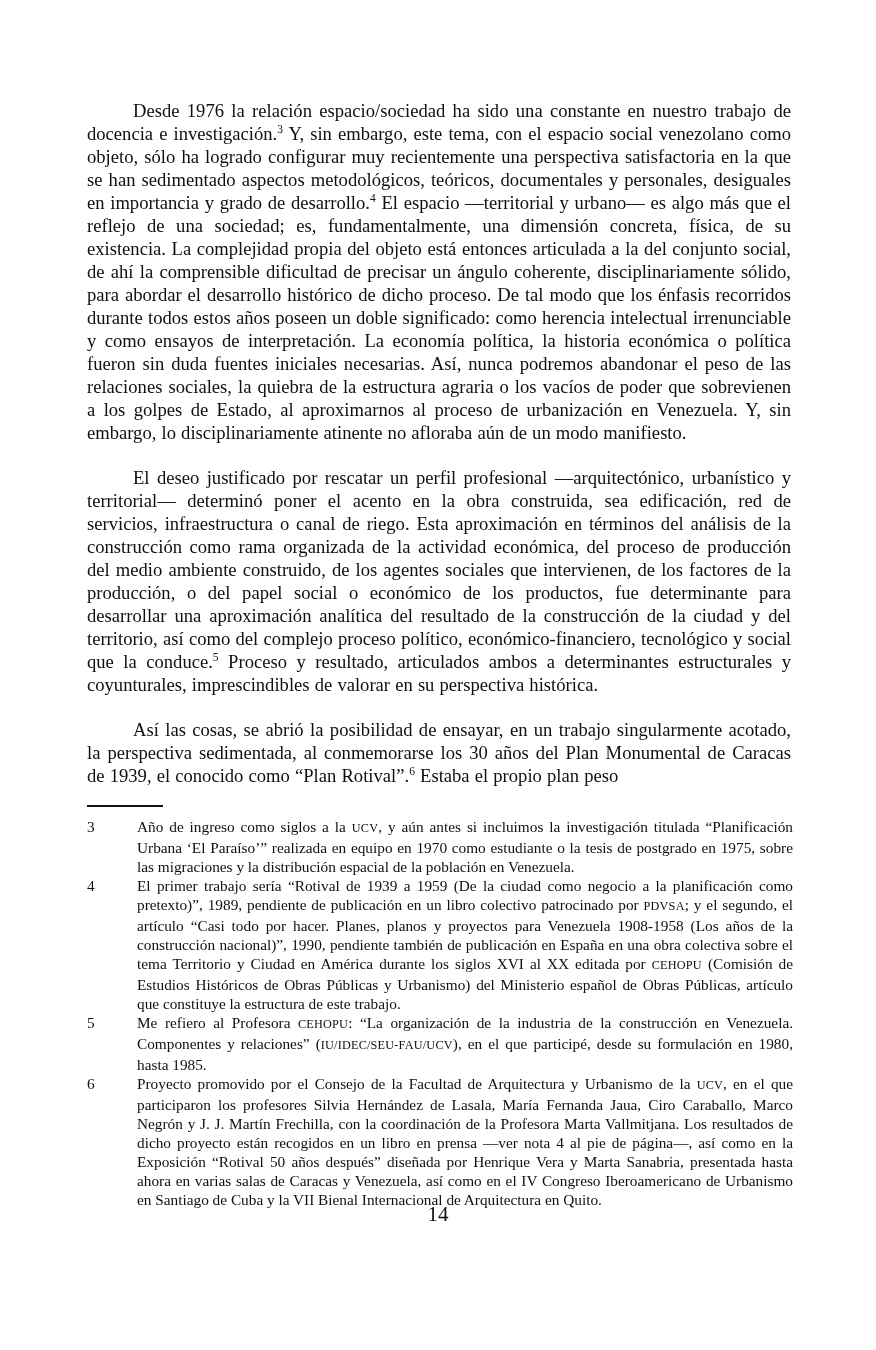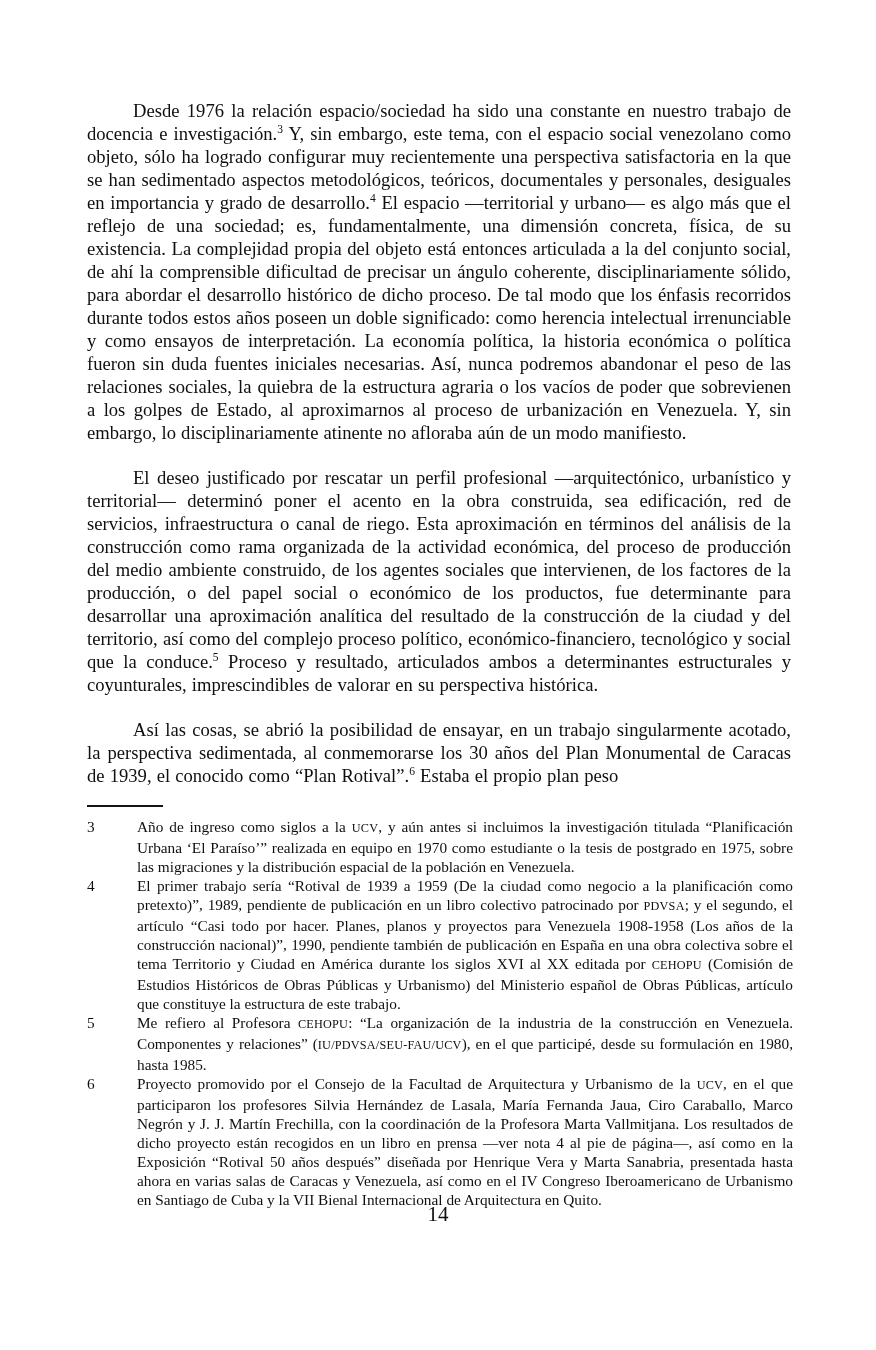--- a/index.html
+++ b/index.html
@@ -80,21 +80,21 @@
     <div class="footnote">
       <span class="fn-num">3</span>
       <span class="fn-text"><span>Año de ingreso como siglos a la </span><span class="sc">UCV</span><span>, y aún antes si incluimos la investigación titulada “Planificación Urbana ‘El Paraíso’” realizada en equipo en 1970 como estudiante o la tesis de postgrado en 1975, sobre las migraciones y la distribución espacial de la población en Venezuela.</span></span>
     </div>
     <div class="footnote">
       <span class="fn-num">4</span>
       <span class="fn-text"><span>El primer trabajo sería “Rotival de 1939 a 1959 (De la ciudad como negocio a la planificación como pretexto)”, 1989, pendiente de publicación en un libro colectivo patrocinado por </span><span class="sc">PDVSA</span><span>; y el segundo, el artículo “Casi todo por hacer. Planes, planos y proyectos para Venezuela 1908-1958 (Los años de la construcción nacional)”, 1990, pendiente también de publicación en España en una obra colectiva sobre el tema </span><span class="it">Territorio y Ciudad en América durante los siglos XVI al XX</span><span> editada por </span><span class="sc">CEHOPU</span><span> (Comisión de Estudios Históricos de Obras Públicas y Urbanismo) del Ministerio español de Obras Públicas,  artículo que constituye la estructura de este trabajo.</span></span>
     </div>
     <div class="footnote">
       <span class="fn-num">5</span>
-      <span class="fn-text"><span>Me refiero al Profesora </span><span class="sc">CEHOPU</span><span>: “La organización de la industria de la construcción en Venezuela. Componentes y relaciones” (</span><span class="sc">IU/PDVSA/SEU-FAU/UCV</span><span>), en el que participé, desde su formulación en 1980, hasta 1985.</span></span>
+      <span class="fn-text"><span>Me refiero al Profesora </span><span class="sc">CEHOPU</span><span>: “La organización de la industria de la construcción en Venezuela. Componentes y relaciones” (</span><span class="sc">IU/IDEC/SEU-FAU/UCV</span><span>), en el que participé, desde su formulación en 1980, hasta 1985.</span></span>
     </div>
     <div class="footnote">
       <span class="fn-num">6</span>
       <span class="fn-text"><span>Proyecto promovido por el Consejo de la Facultad de Arquitectura y Urbanismo de la </span><span class="sc">UCV</span><span>, en el que participaron los profesores Silvia Hernández de Lasala, María Fernanda Jaua, Ciro Caraballo, Marco Negrón y J. J. Martín Frechilla, con la coordinación de la Profesora Marta Vallmitjana. Los resultados de dicho proyecto están recogidos en un libro en prensa —ver nota 4 al pie de página—, así como en la Exposición “Rotival 50 años después” diseñada por Henrique Vera y Marta Sanabria, presentada hasta ahora en varias salas de Caracas y Venezuela, así como en el IV Congreso Iberoamericano de Urbanismo en Santiago de Cuba y la VII Bienal Internacional de Arquitectura en Quito.</span></span>
     </div>
   </section>
 
   <div class="page-number">14</div>
 
 </div>

